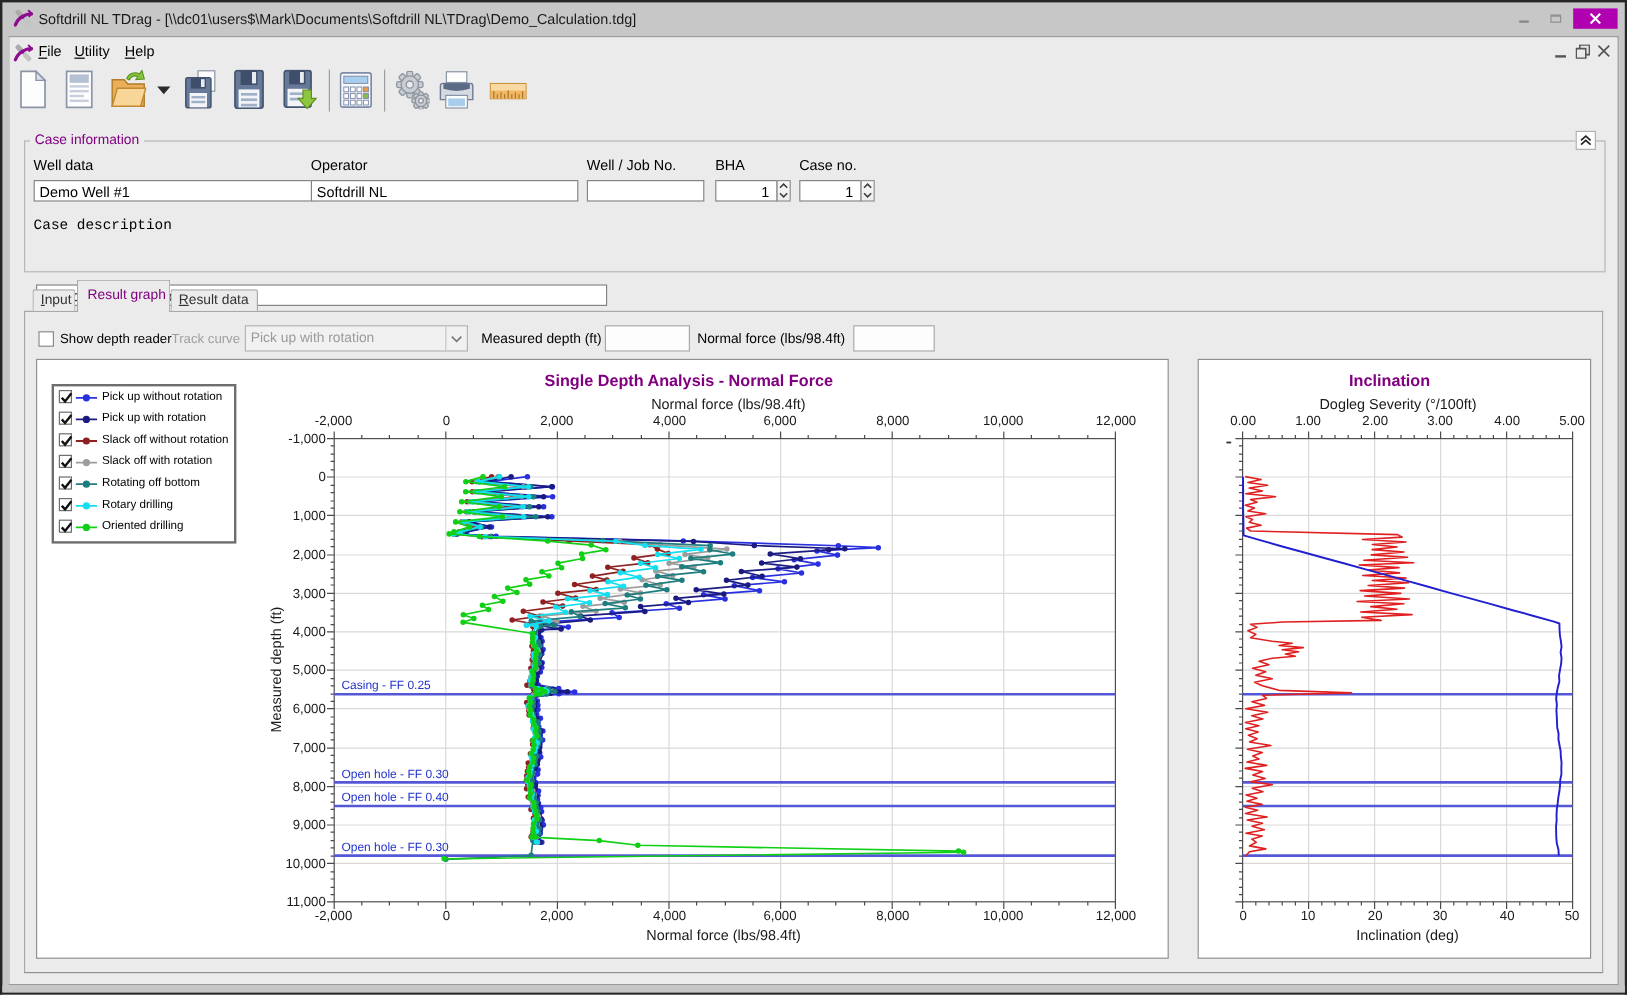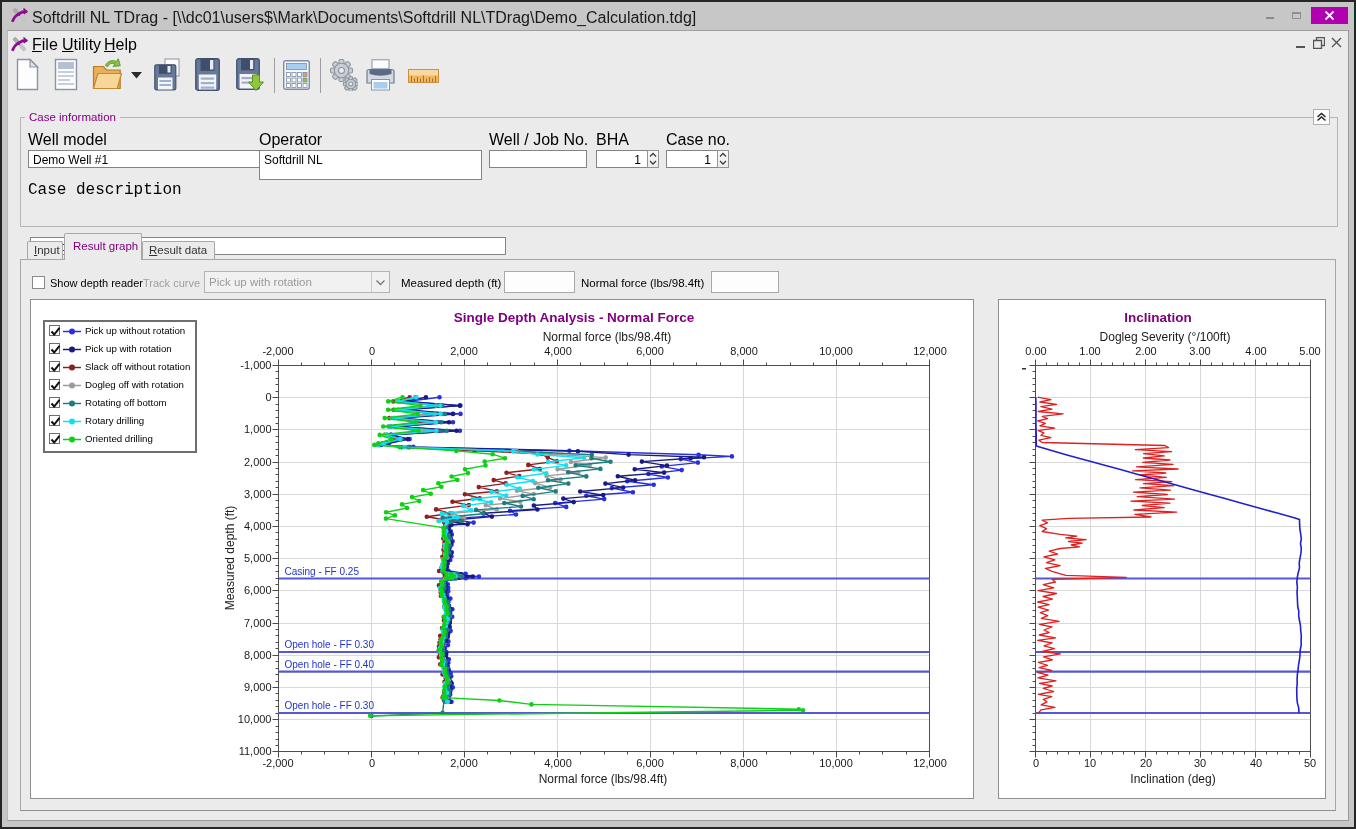--- a/index.html
+++ b/index.html
@@ -1,19 +1,19 @@
 <!DOCTYPE html>
 <html><head>
 <meta charset="utf-8">
 <style>
   * { margin:0; padding:0; box-sizing:border-box; }
   html,body { width:1356px; height:829px; overflow:hidden; }
   body { font-family:"Liberation Sans", sans-serif; background:#ebebeb; position:relative; }
   .abs { position:absolute; }
-  .lbl { position:absolute; font-size:16px; color:#000; white-space:nowrap; }
+  .lbl { position:absolute; font-size:12px; color:#000; white-space:nowrap; }
   .inp { position:absolute; background:#fff; border:1px solid #848484; font-size:12px; color:#000; padding:1px 4px; line-height:16px; }
   u { text-decoration:underline; }
 </style>
 </head>
 <body>
 
 <div class="abs" style="left:0;top:0;width:1356px;height:829px;background:#c7c7c7;"></div>
 <div class="abs" style="left:0;top:0;width:1356px;height:2px;background:#262626;"></div>
 <div class="abs" style="left:0;top:0;width:2px;height:829px;background:#262626;"></div>
 <div class="abs" style="left:1354px;top:0;width:2px;height:829px;background:#262626;"></div>
@@ -169,27 +169,27 @@
   </g>
 </svg>
 
 <div class="abs" style="left:20px;top:117px;width:1318px;height:110px;border:1px solid #b6b6b6;"></div>
 <div class="lbl" style="left:25px;top:111px;background:#ebebeb;padding:0 4px;color:#800080;font-size:11.5px;">Case information</div>
 <div class="abs" style="left:1313px;top:109px;width:17px;height:16px;background:#fdfdfd;border:1px solid #b0b0b0;"></div>
 <svg class="abs" style="left:1316px;top:112px" width="11" height="10" viewBox="0 0 11 10">
     <path d="M1.5 5 L5.5 1.5 L9.5 5 M1.5 8.5 L5.5 5 L9.5 8.5" fill="none" stroke="#222" stroke-width="1.4"></path>
   </svg>
 
-<div class="lbl" style="left:28px;top:131px;">Well model</div>
+<div class="lbl" style="left:28px;top:131px;">Well data</div>
 <div class="lbl" style="left:259px;top:131px;">Operator</div>
 <div class="lbl" style="left:489px;top:131px;">Well / Job No.</div>
 <div class="lbl" style="left:596px;top:131px;text-align:center;">BHA</div>
 <div class="lbl" style="left:666px;top:131px;">Case no.</div>
 <div class="inp" style="left:28px;top:150px;width:234px;height:18px;">Demo Well #1</div>
-<div class="inp" style="left:259px;top:150px;width:223px;height:30px;">Softdrill NL</div>
+<div class="inp" style="left:259px;top:150px;width:223px;height:18px;">Softdrill NL</div>
 <div class="inp" style="left:489px;top:150px;width:98px;height:18px;"></div>
 <div class="inp" style="left:596px;top:150px;width:52px;height:18px;text-align:right;padding-right:6px;">1</div>
 <div class="inp" style="left:666px;top:150px;width:52px;height:18px;text-align:right;padding-right:6px;">1</div>
 
 <div class="abs" style="left:647px;top:150px;width:12px;height:18px;border:1px solid #949494;background:linear-gradient(#f9f9f9,#ececec);"></div>
 <svg class="abs" style="left:649px;top:152px" width="8" height="14" viewBox="0 0 8 14">
     <path d="M1 4.5 L4 1.5 L7 4.5 M1 9 L4 12 L7 9" fill="none" stroke="#3c3c3c" stroke-width="1.3"></path>
   </svg>
 <div class="abs" style="left:717px;top:150px;width:12px;height:18px;border:1px solid #949494;background:linear-gradient(#f9f9f9,#ececec);"></div>
 <svg class="abs" style="left:719px;top:152px" width="8" height="14" viewBox="0 0 8 14">
@@ -344,21 +344,21 @@
   </svg>
 <div class="lbl" style="left:85px;top:361px;font-size:9.7px;">Slack off without rotation</div>
 <div class="abs" style="left:49px;top:379px;width:11px;height:11px;background:#fff;border:1px solid #6e6e6e;"></div>
 <svg class="abs" style="left:50px;top:380px" width="11" height="11" viewBox="0 0 11 11">
     <path d="M1.5 5.5 L4.2 8.5 L9.5 1.8" fill="none" stroke="#111" stroke-width="2"></path>
   </svg>
 <svg class="abs" style="left:63px;top:381px" width="18" height="9" viewBox="0 0 18 9">
     <path d="M0 4.5 H18" stroke="#9c9c9c" stroke-width="1.5"></path>
     <circle cx="9" cy="4.5" r="3" fill="#9c9c9c"></circle>
   </svg>
-<div class="lbl" style="left:85px;top:379px;font-size:9.7px;">Dogleg off with rotation</div>
+<div class="lbl" style="left:85px;top:379px;font-size:9.7px;">Slack off with rotation</div>
 <div class="abs" style="left:49px;top:397px;width:11px;height:11px;background:#fff;border:1px solid #6e6e6e;"></div>
 <svg class="abs" style="left:50px;top:398px" width="11" height="11" viewBox="0 0 11 11">
     <path d="M1.5 5.5 L4.2 8.5 L9.5 1.8" fill="none" stroke="#111" stroke-width="2"></path>
   </svg>
 <svg class="abs" style="left:63px;top:399px" width="18" height="9" viewBox="0 0 18 9">
     <path d="M0 4.5 H18" stroke="#1e7d7e" stroke-width="1.5"></path>
     <circle cx="9" cy="4.5" r="3" fill="#1e7d7e"></circle>
   </svg>
 <div class="lbl" style="left:85px;top:397px;font-size:9.7px;">Rotating off bottom</div>
 <div class="abs" style="left:49px;top:415px;width:11px;height:11px;background:#fff;border:1px solid #6e6e6e;"></div>

